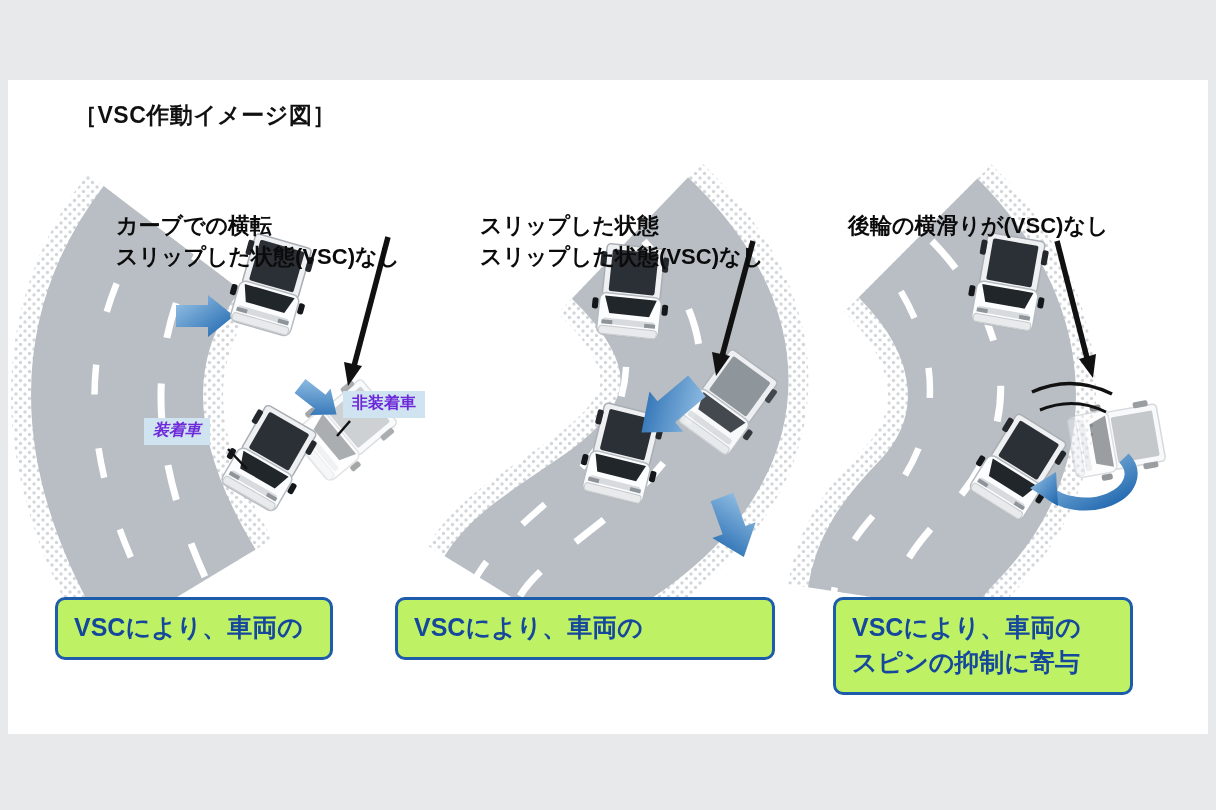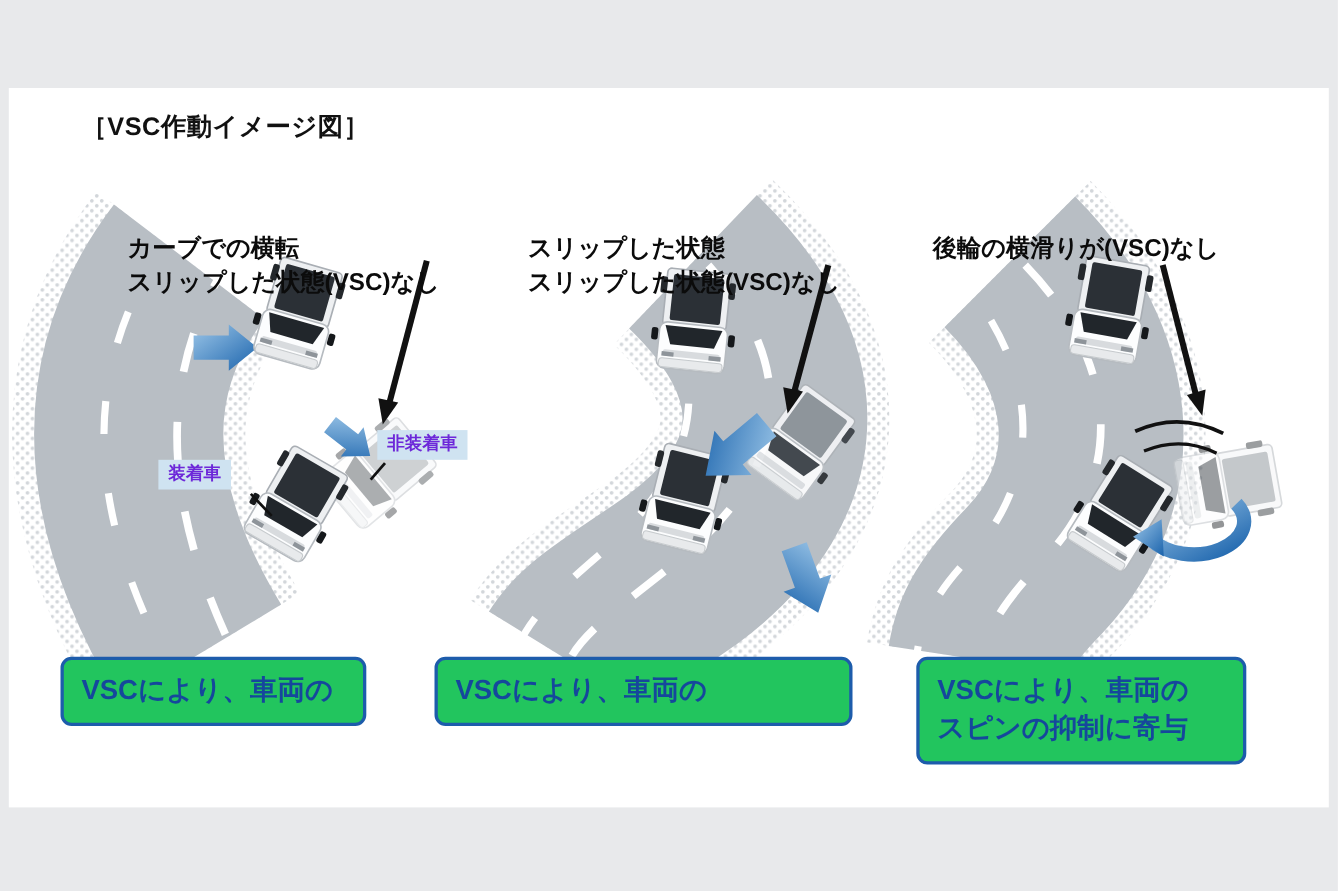--- a/index.html
+++ b/index.html
@@ -4,21 +4,21 @@
 <style>
   html,body{margin:0;padding:0;background:#e8e9eb;}
   .stage{position:relative;width:1216px;height:810px;overflow:hidden;
          background:var(--bg,#e8e9eb);
          font-family:"Liberation Sans","DejaVu Sans",sans-serif;}
   .card{position:absolute;left:8px;top:80px;width:1200px;height:654px;background:var(--card,#fff);}
   svg.art{position:absolute;left:0;top:0;width:1216px;height:810px;z-index:1;}
   .txt{position:absolute;z-index:2;}
   .title{font-size:23px;font-weight:bold;color:var(--ink,#111);letter-spacing:.5px;}
   .anno{font-size:22px;font-weight:600;color:#0b0b0b;line-height:31px;white-space:nowrap;margin-top:40px;}
-  .cap{background:#22c55e;border:3px solid var(--cap-border,#1d5cab);border-radius:10px;
+  .cap{background:#bef264;border:3px solid var(--cap-border,#1d5cab);border-radius:10px;
        color:var(--cap-text,#15479c);font-size:25px;font-weight:600;line-height:35px;
        padding:10px 16px 12px;}
   .cap div{white-space:nowrap;}
   .vlabel{background:var(--label-bg,#cfe3f1);color:#6d28d9;font-size:16px;font-weight:600;
           padding:2px 9px 4px;white-space:nowrap;}
 </style>
 </head>
 <body>
 
 <div class="stage">
@@ -134,21 +134,21 @@
     <div>スリップした状態(VSC)なし</div>
   </div>
   <div class="txt anno" style="left:480px;top:170px;">
     <div>スリップした状態</div>
     <div>スリップした状態(VSC)なし</div>
   </div>
   <div class="txt anno" style="left:848px;top:170px;">
     <div>後輪の横滑りが(VSC)なし</div>
   </div>
 
-  <div class="txt vlabel" style="left:144px;top:418px;">装着車</div>
+  <div class="txt vlabel" style="left:144px;top:418px;font-style:italic;">装着車</div>
   <div class="txt vlabel" style="left:343px;top:391px;">非装着車</div>
 
   <div class="txt cap" style="left:55px;top:597px;width:240px;">
     <div>VSCにより、車両の</div>
   </div>
   <div class="txt cap" style="left:395px;top:597px;width:342px;">
     <div>VSCにより、車両の</div>
   </div>
   <div class="txt cap" style="left:833px;top:597px;width:262px;">
     <div>VSCにより、車両の</div>

